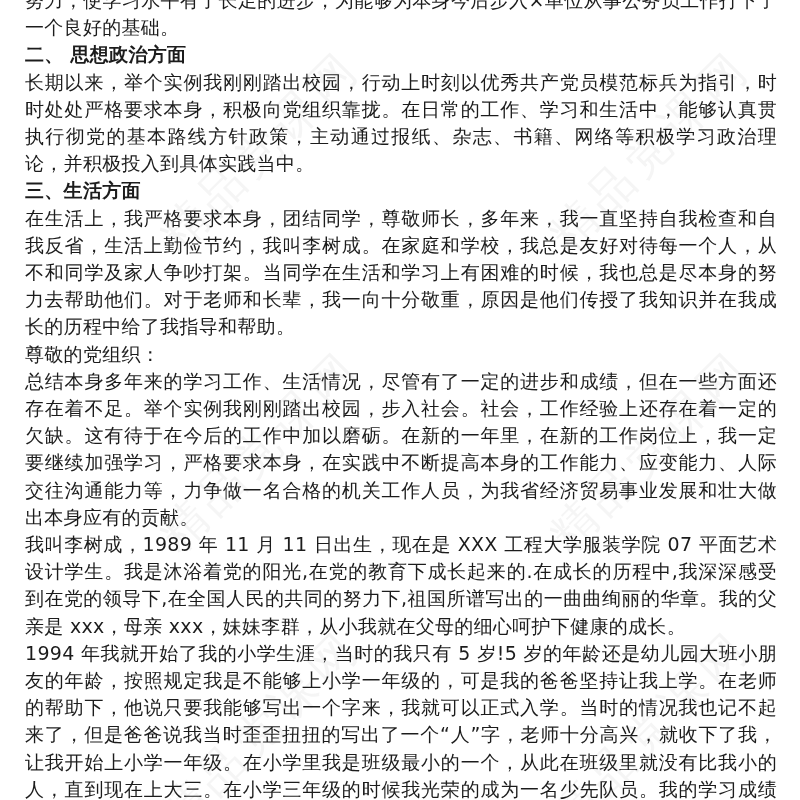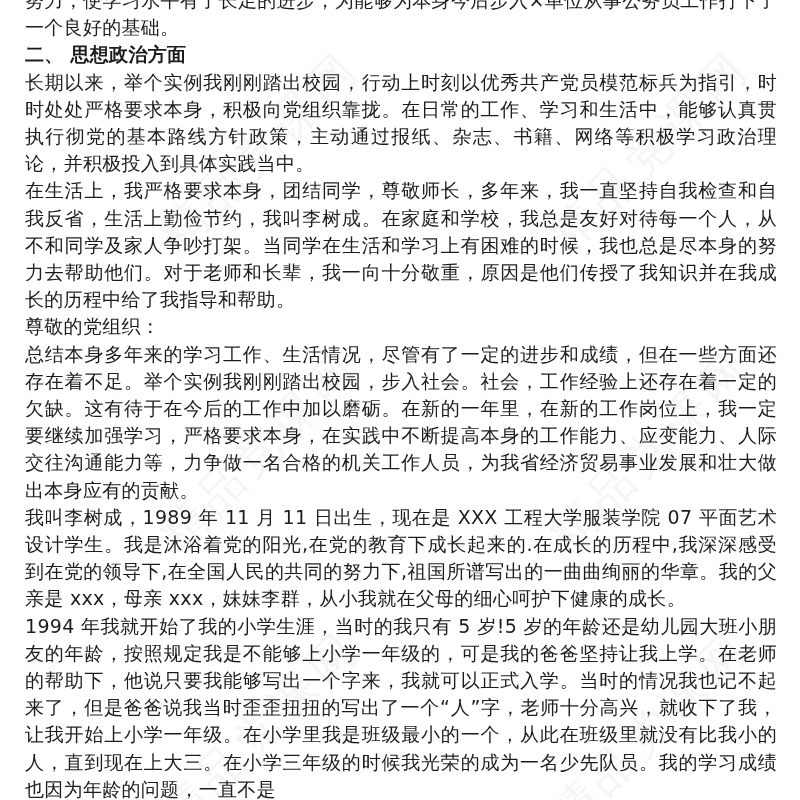--- a/index.html
+++ b/index.html
@@ -58,18 +58,19 @@
   <div class="wm" style="left:130px;top:420px;">精品党课网</div>
   <div class="wm" style="left:520px;top:420px;">精品党课网</div>
   <div class="wm" style="left:130px;top:700px;">精品党课网</div>
   <div class="wm" style="left:520px;top:700px;">精品党课网</div>
 </div>
 
 <div class="page">
   <p class="para">努力，使学习水平有了长足的进步，为能够为本身今后步入×单位从事公务员工作打下了一个良好的基础。</p>
   <p class="heading">二、  思想政治方面</p>
   <p class="para">长期以来，举个实例我刚刚踏出校园，行动上时刻以优秀共产党员模范标兵为指引，时时处处严格要求本身，积极向党组织靠拢。在日常的工作、学习和生活中，能够认真贯执行彻党的基本路线方针政策，主动通过报纸、杂志、书籍、网络等积极学习政治理论，并积极投入到具体实践当中。</p>
+  <p class="heading">三、生活方面</p>
   <p class="para">在生活上，我严格要求本身，团结同学，尊敬师长，多年来，我一直坚持自我检查和自我反省，生活上勤俭节约，我叫李树成。在家庭和学校，我总是友好对待每一个人，从不和同学及家人争吵打架。当同学在生活和学习上有困难的时候，我也总是尽本身的努力去帮助他们。对于老师和长辈，我一向十分敬重，原因是他们传授了我知识并在我成长的历程中给了我指导和帮助。</p>
   <p class="para">尊敬的党组织：</p>
   <p class="para">总结本身多年来的学习工作、生活情况，尽管有了一定的进步和成绩，但在一些方面还存在着不足。举个实例我刚刚踏出校园，步入社会。社会，工作经验上还存在着一定的欠缺。这有待于在今后的工作中加以磨砺。在新的一年里，在新的工作岗位上，我一定要继续加强学习，严格要求本身，在实践中不断提高本身的工作能力、应变能力、人际交往沟通能力等，力争做一名合格的机关工作人员，为我省经济贸易事业发展和壮大做出本身应有的贡献。</p>
   <p class="para">我叫李树成，1989 年 11 月 11 日出生，现在是 XXX 工程大学服装学院 07 平面艺术设计学生。我是沐浴着党的阳光,在党的教育下成长起来的.在成长的历程中,我深深感受到在党的领导下,在全国人民的共同的努力下,祖国所谱写出的一曲曲绚丽的华章。我的父亲是 xxx，母亲 xxx，妹妹李群，从小我就在父母的细心呵护下健康的成长。</p>
   <p class="para">1994 年我就开始了我的小学生涯，当时的我只有 5 岁!5 岁的年龄还是幼儿园大班小朋友的年龄，按照规定我是不能够上小学一年级的，可是我的爸爸坚持让我上学。在老师的帮助下，他说只要我能够写出一个字来，我就可以正式入学。当时的情况我也记不起来了，但是爸爸说我当时歪歪扭扭的写出了一个“人”字，老师十分高兴，就收下了我，让我开始上小学一年级。在小学里我是班级最小的一个，从此在班级里就没有比我小的人，直到现在上大三。在小学三年级的时候我光荣的成为一名少先队员。我的学习成绩也因为年龄的问题，一直不是</p>
 </div>
 
 </body></html>

